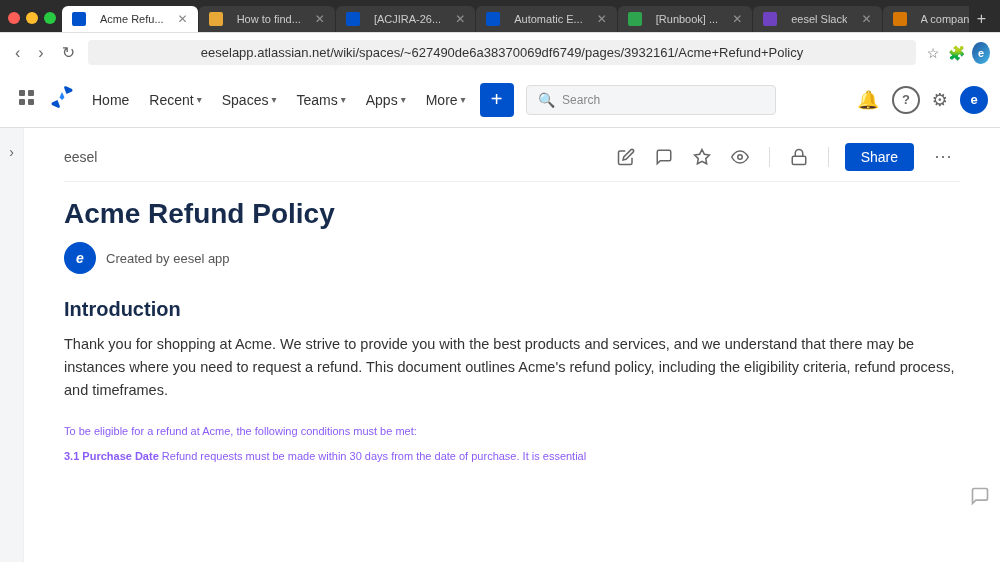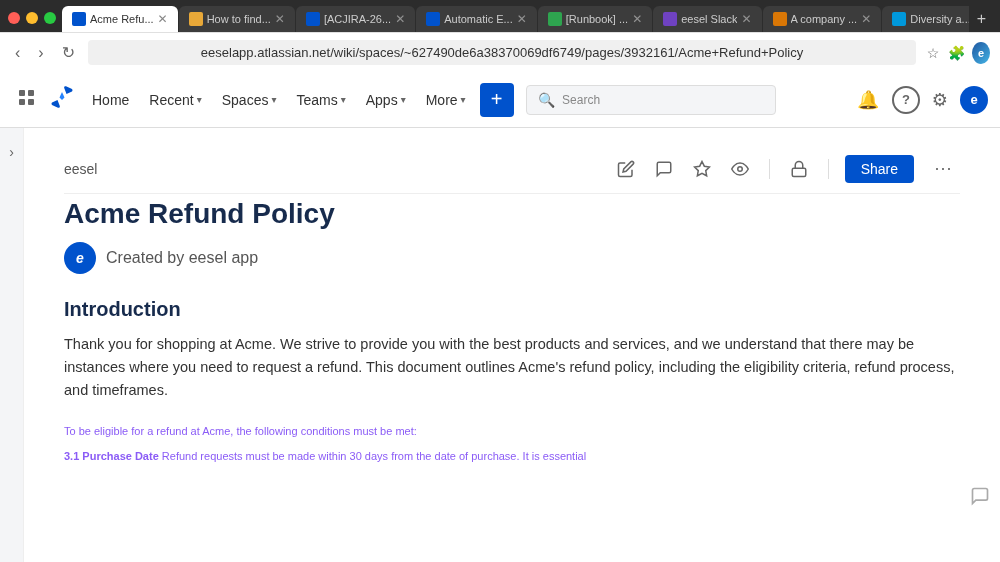--- a/index.html
+++ b/index.html
@@ -1,17 +1,17 @@
 <!DOCTYPE html>
 <html><head>
   <meta charset="utf-8">
   <style>
     * { margin: 0; padding: 0; box-sizing: border-box; }
     body { font-family: -apple-system, BlinkMacSystemFont, 'Segoe UI', sans-serif; font-size: 14px; background: #fff; width: 1000px; height: 562px; overflow: hidden; }
-    .tab { display: flex; align-items: center; gap: 4px; padding: 6px 10px; border-radius: 6px 6px 0 0; font-size: 12px; max-width: 145px; min-width: 100px; cursor: pointer; color: #ccc; background: #3c3c3c; flex-shrink: 0; }
+    .tab { display: flex; align-items: center; gap: 14px; padding: 6px 10px; border-radius: 6px 6px 0 0; font-size: 12px; max-width: 145px; min-width: 100px; cursor: pointer; color: #ccc; background: #3c3c3c; flex-shrink: 0; }
     .tab.active { background: #fff; color: #333; }
     .tab-favicon { width: 14px; height: 14px; border-radius: 2px; flex-shrink: 0; }
     .tab-label { overflow: hidden; text-overflow: ellipsis; white-space: nowrap; font-size: 11px; }
     .tab-close { margin-left: auto; opacity: 0.6; font-size: 12px; flex-shrink: 0; }
     .tab-new { background: none; border: none; color: #ccc; font-size: 16px; padding: 4px 8px; cursor: pointer; }
     .tl { width: 12px; height: 12px; border-radius: 50%; }
     .tl-red { background: #ff5f57; }
     .tl-yellow { background: #ffbd2e; }
     .tl-green { background: #28ca42; }
 
@@ -41,34 +41,34 @@
     .content-wrapper { display: flex; height: calc(562px - 40px - 56px - 30px); overflow: hidden; }
     
     
     .sidebar-toggle { width: 24px; background: #f4f5f7; border-right: 1px solid #eee; display: flex; align-items: flex-start; padding-top: 16px; justify-content: center; cursor: pointer; }
     .sidebar-toggle-icon { color: #666; font-size: 14px; }
 
     
     .main-content { flex: 1; overflow-y: auto; padding: 0 40px 40px 40px; }
     
     
-    .page-toolbar { display: flex; align-items: center; padding: 10px 0; border-bottom: 1px solid #eee; margin-bottom: 0; position: sticky; top: 16px; background: white; z-index: 10; }
+    .page-toolbar { display: flex; align-items: center; padding: 10px 0; border-bottom: 1px solid #eee; margin-bottom: 0; position: sticky; top: 4px; background: white; z-index: 10; }
     .breadcrumb-area { display: flex; align-items: center; }
     .breadcrumb-text { font-size: 14px; color: #555; }
     .page-toolbar-right { margin-left: auto; display: flex; align-items: center; gap: 12px; }
     .toolbar-icon { color: #666; cursor: pointer; font-size: 18px; display: flex; align-items: center; justify-content: center; padding: 4px; }
     .toolbar-divider { width: 1px; height: 20px; background: #ddd; margin: 0 4px; }
     .share-btn { background: #0052cc; color: white; border: none; border-radius: 4px; padding: 6px 16px; font-size: 14px; font-weight: 500; cursor: pointer; }
     .more-btn { color: #666; cursor: pointer; font-size: 18px; padding: 4px 8px; }
 
     
     .page-title { font-size: 28px; font-weight: 700; color: #172b4d; margin-top: 20px; margin-bottom: 12px; }
     .author-row { display: flex; align-items: center; gap: 10px; margin-bottom: 24px; }
     .author-avatar { width: 32px; height: 32px; border-radius: 50%; background: #0052cc; color: white; display: flex; align-items: center; justify-content: center; font-size: 14px; font-style: italic; font-weight: bold; }
-    .author-info { font-size: 16px; color: #555; }
+    .author-info { font-size: 13px; color: #555; }
     .section-title { font-size: 20px; font-weight: 600; color: #172b4d; margin-bottom: 12px; margin-top: 8px; }
     .body-text { font-size: 14.5px; color: #333; line-height: 1.6; margin-bottom: 20px; }
     .section-h2 { font-size: 22px; font-weight: 700; color: #172b4d; margin-bottom: 12px; margin-top: 24px; }
     .section-p { font-size: 11px; color: #8b5cf6; line-height: 1.6; margin-bottom: 8px; }
 
     .tab-favicon-blue { background: #0052cc; }
   </style>
 </head>
 <body>
 

